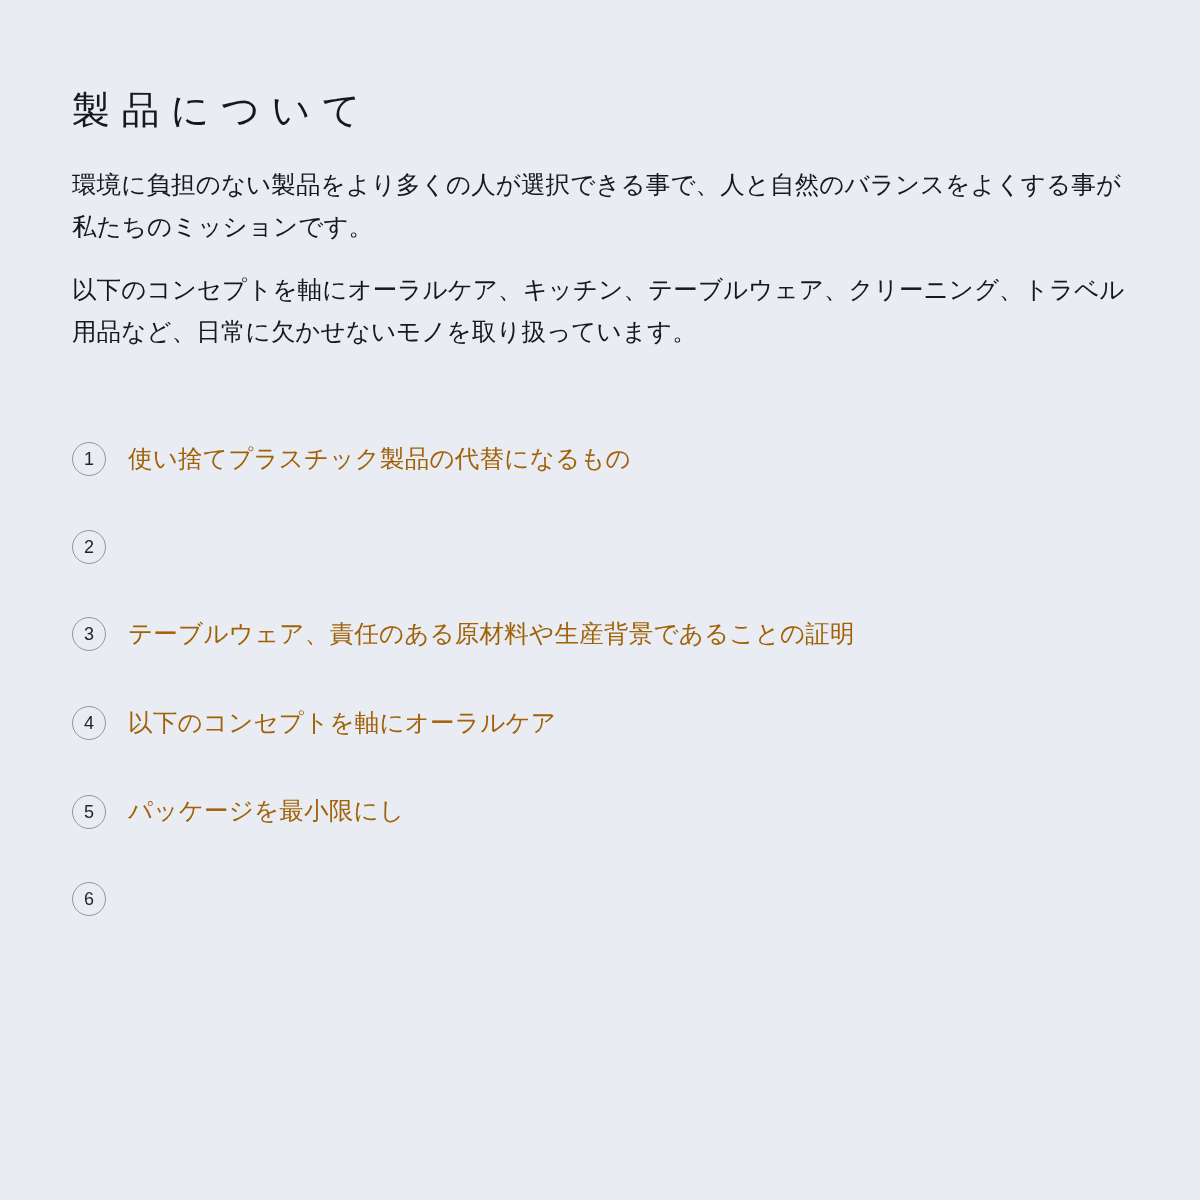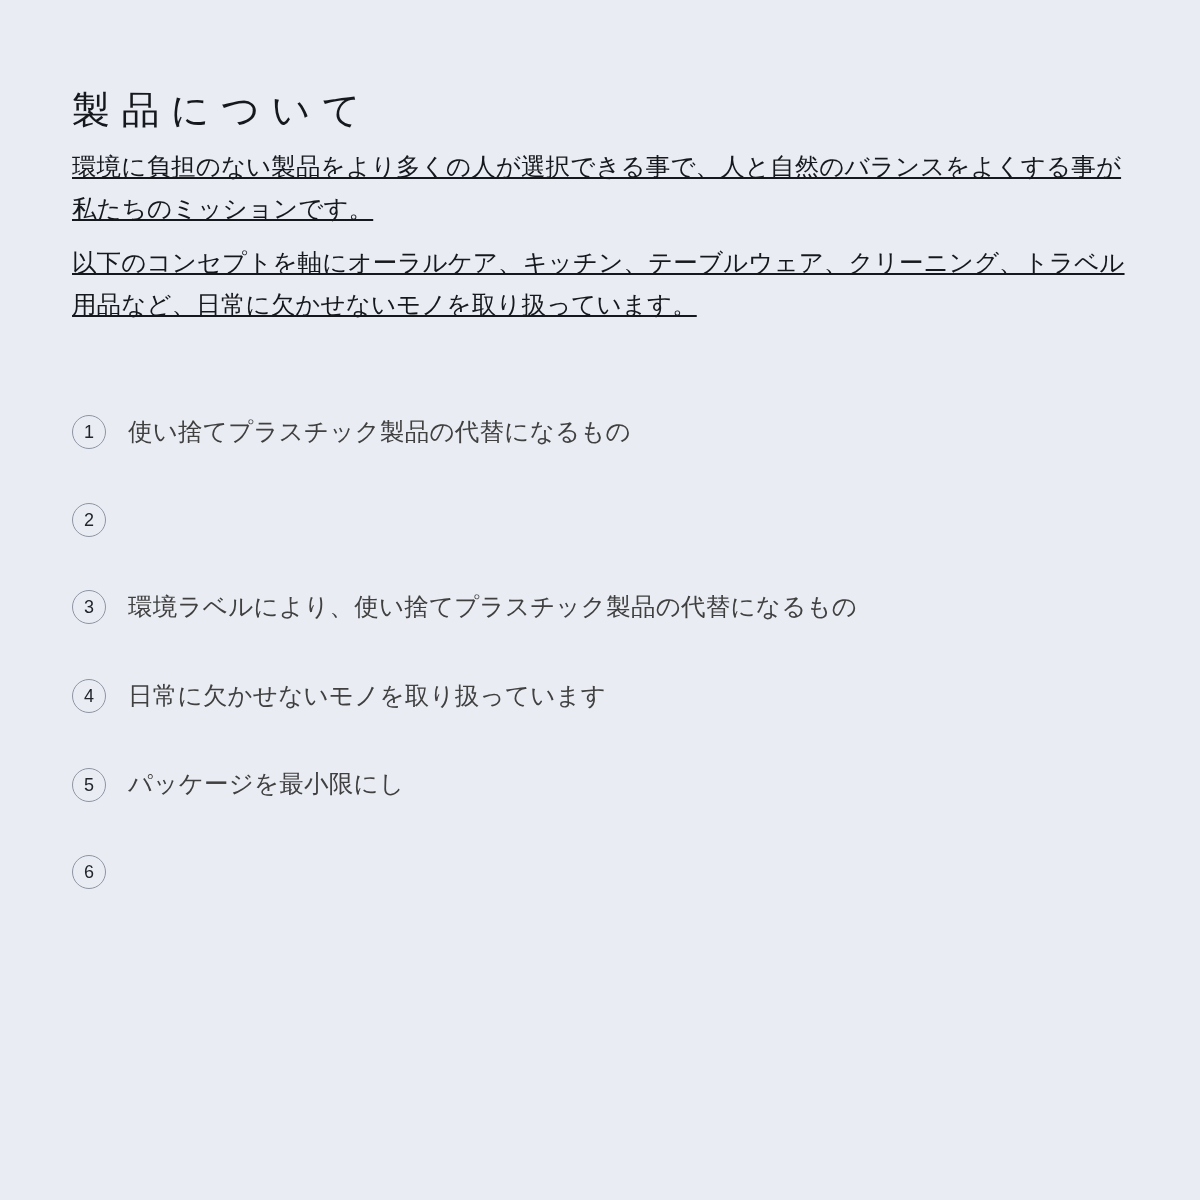--- a/index.html
+++ b/index.html
@@ -19,37 +19,36 @@
     width: 1200px;
     height: 1200px;
     box-sizing: border-box;
     padding: 70px 70px 0 72px;
   }
   .section-title {
     font-size: 38px;
     font-weight: 400;
     letter-spacing: 0.30em;
     color: #15181c;
-    margin: 18px 0 12px 0;
+    margin: 18px 0 30px 0;
     line-height: 1.2;
   }
   .lead {
     font-size: 24.5px;
     line-height: 1.72;
     color: #15181c;
     letter-spacing: 0.005em;
     margin: 0;
     max-width: 1070px;
-    text-decoration: underline;
   }
   .lead p {
     margin: 0;
   }
   .lead p + p {
-    margin-top: 12px;
+    margin-top: 21px;
   }
   .concept-list {
     margin: 88px 0 0 0;
     padding: 0;
     list-style: none;
   }
   .concept-item {
     display: flex;
     align-items: center;
     margin-bottom: 52px;
@@ -68,21 +67,21 @@
     justify-content: center;
     font-size: 18px;
     color: #22262c;
     line-height: 1;
     box-sizing: border-box;
     margin-right: 22px;
   }
   .concept-text {
     font-size: 24.5px;
     line-height: 1.5;
-    color: #404040;
+    color: #a16207;
     letter-spacing: 0.01em;
   }
 </style>
 </head>
 <body>
 
 <div class="page">
 
   <h1 class="section-title">製品について</h1>
 
@@ -97,26 +96,26 @@
       <span class="num-badge">1</span>
       <span class="concept-text">使い捨てプラスチック製品の代替になるもの</span>
     </li>
 
     <li class="concept-item">
       <span class="num-badge">2</span>
     </li>
 
     <li class="concept-item">
       <span class="num-badge">3</span>
-      <span class="concept-text">環境ラベルにより、使い捨てプラスチック製品の代替になるもの</span>
+      <span class="concept-text">テーブルウェア、責任のある原材料や生産背景であることの証明</span>
     </li>
 
     <li class="concept-item">
       <span class="num-badge">4</span>
-      <span class="concept-text">日常に欠かせないモノを取り扱っています</span>
+      <span class="concept-text">以下のコンセプトを軸にオーラルケア</span>
     </li>
 
     <li class="concept-item">
       <span class="num-badge">5</span>
       <span class="concept-text">パッケージを最小限にし</span>
     </li>
 
     <li class="concept-item">
       <span class="num-badge">6</span>
     </li>

